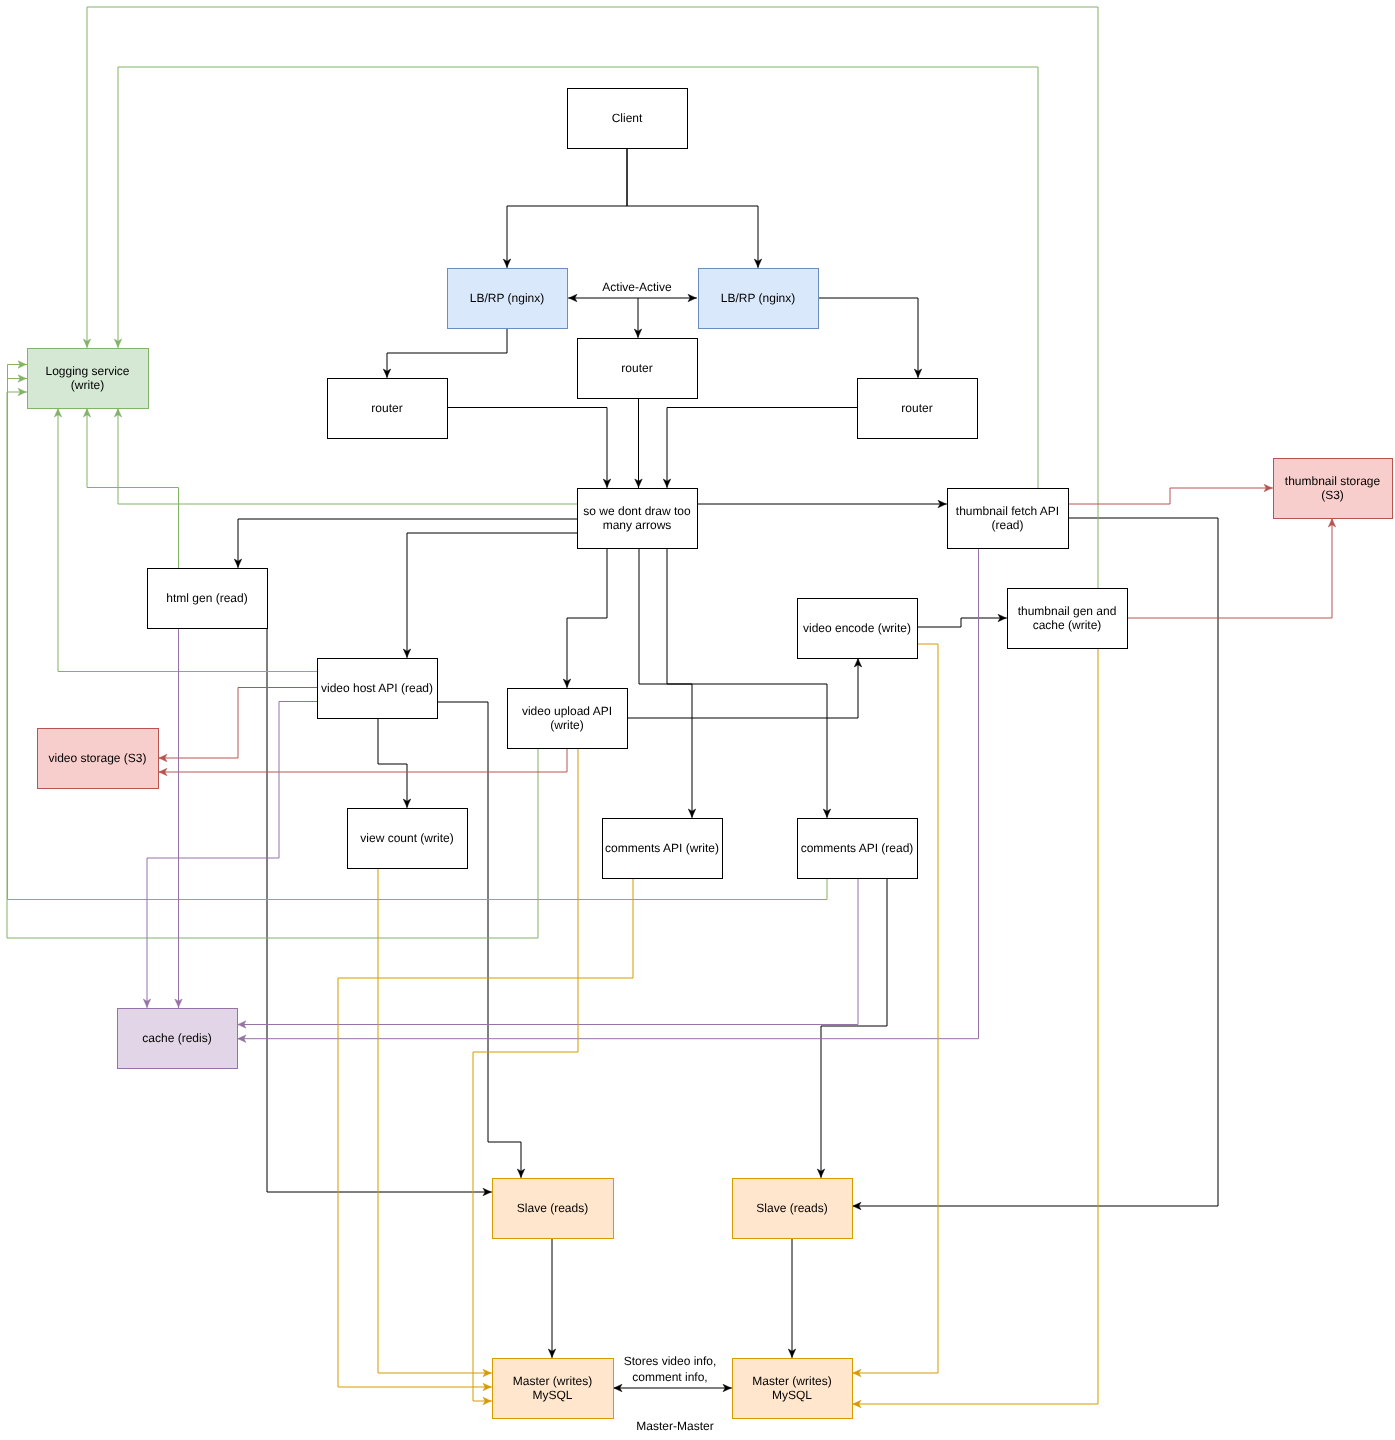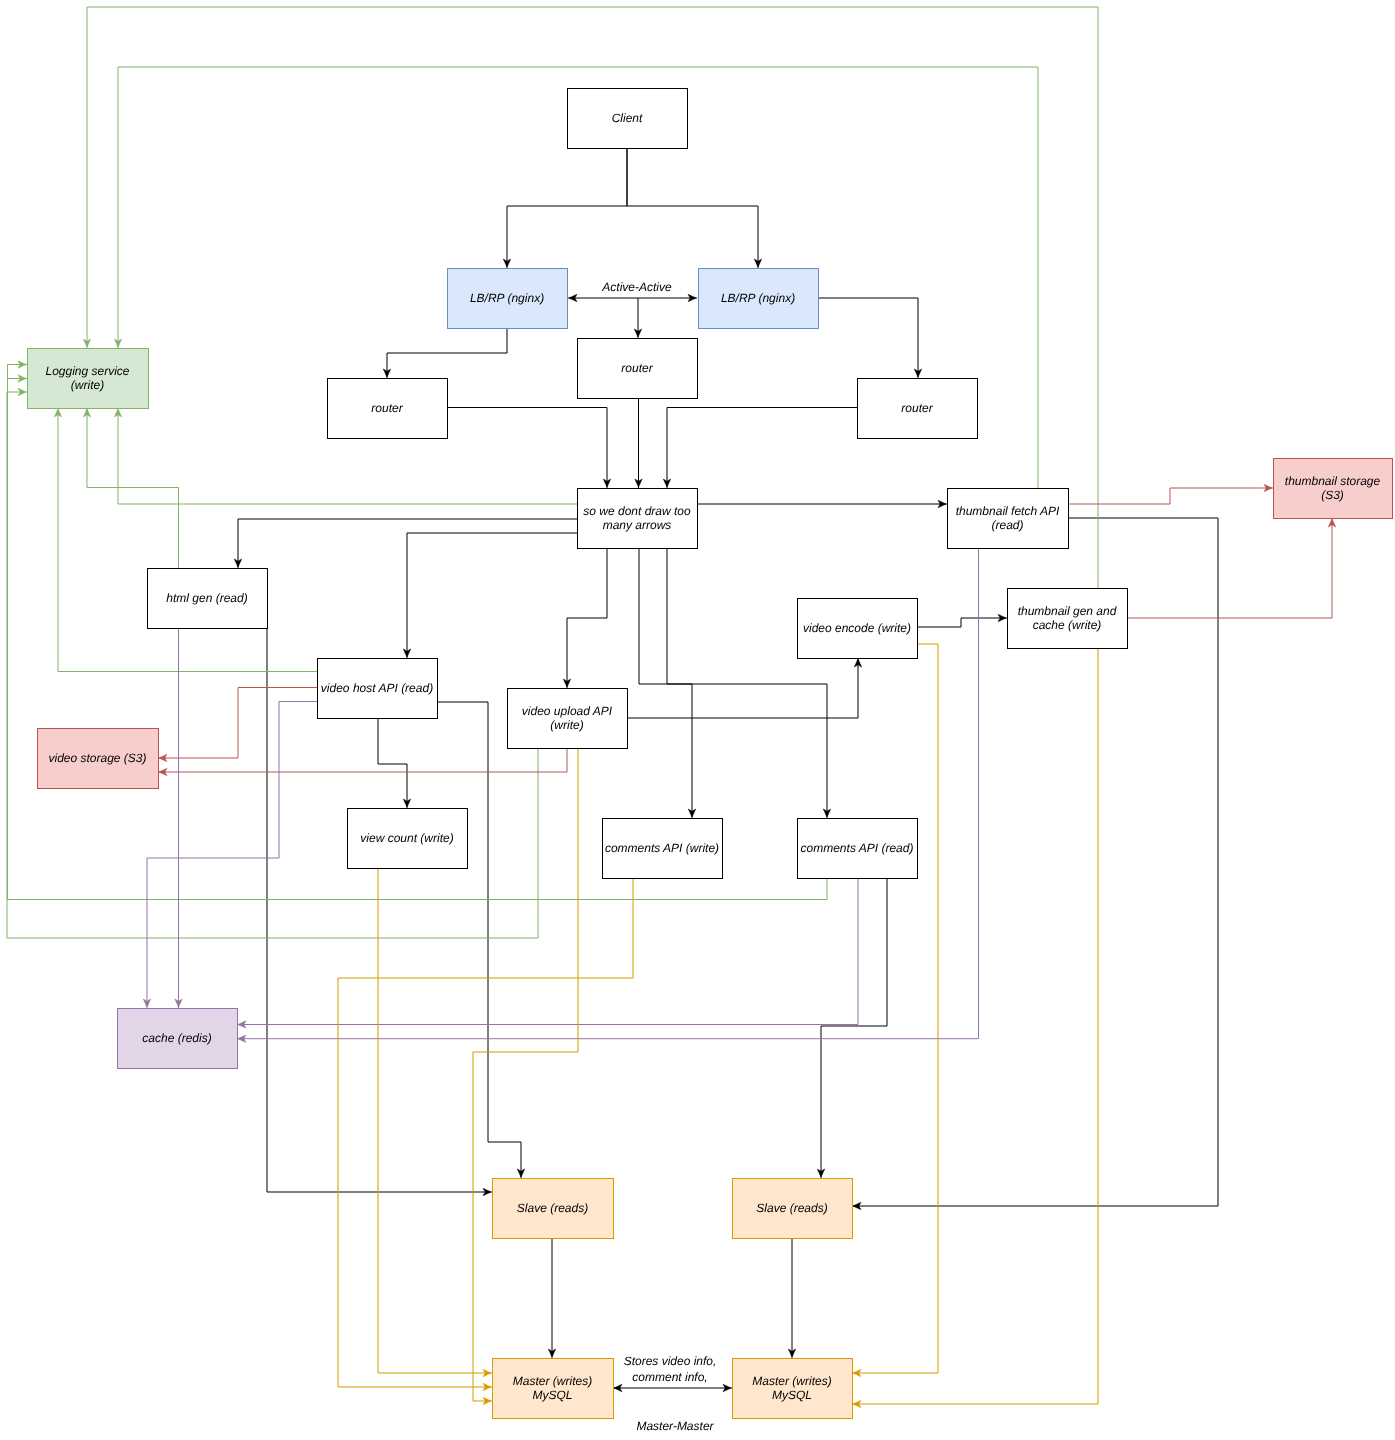--- a/index.html
+++ b/index.html
@@ -1,16 +1,16 @@
 <!DOCTYPE html>
 <html><head>
 <meta charset="utf-8">
 <style>
 html,body{margin:0;padding:0;background:#ffffff;-webkit-font-smoothing:antialiased;}
-#page{position:relative;width:1395px;height:1440px;background:#ffffff;overflow:hidden;font-style:italic;}
+#page{position:relative;width:1395px;height:1440px;background:#ffffff;overflow:hidden;}
 svg#diagram{display:block;width:1395px;height:1440px;}
 #page{will-change:transform;}
 .node-label,.edge-label{paint-order:stroke;}
 .node-label{font-family:"Liberation Sans",sans-serif;font-size:12px;fill:#000000;text-anchor:middle;-webkit-font-smoothing:antialiased;text-rendering:geometricPrecision;}
 .edge-label{font-family:"Liberation Sans",sans-serif;font-size:12px;fill:#000000;text-anchor:middle;-webkit-font-smoothing:antialiased;text-rendering:geometricPrecision;}
 .edge-path{fill:none;stroke-width:1;}
 .node-rect{stroke-width:1;}
 </style>
 </head>
 <body>

